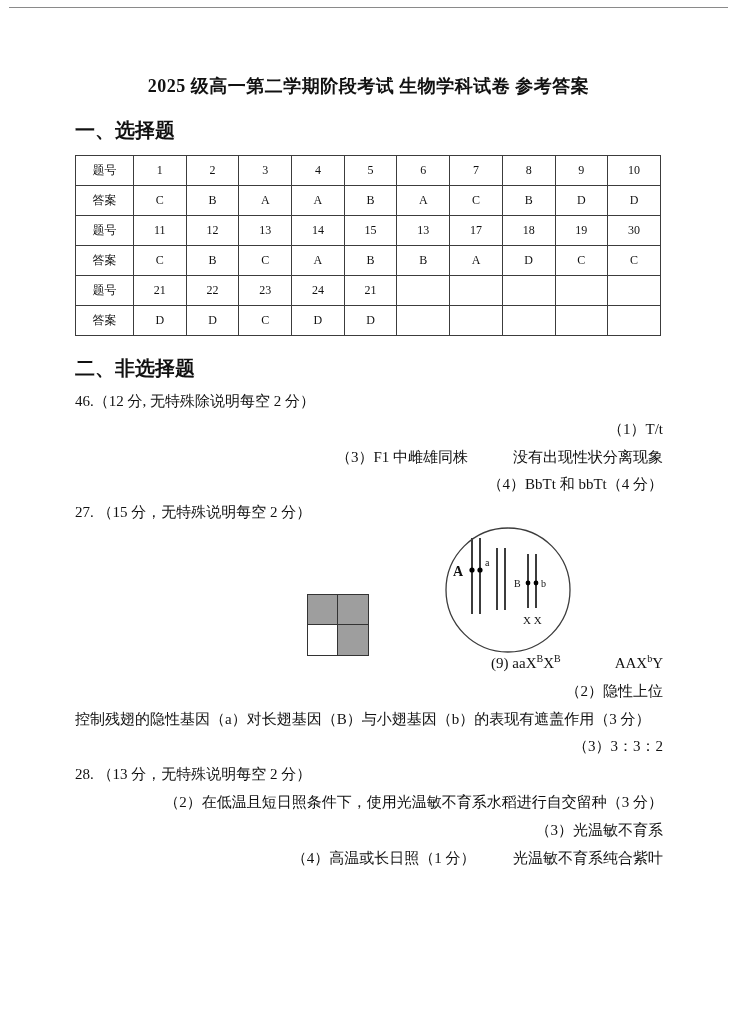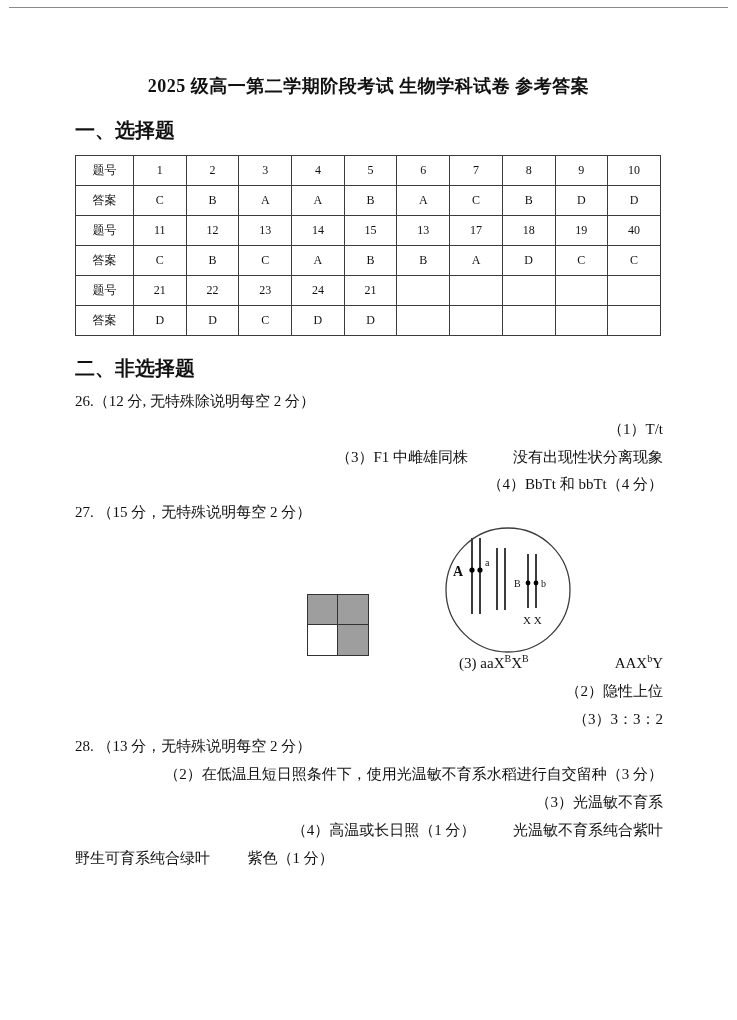--- a/index.html
+++ b/index.html
@@ -65,21 +65,21 @@
     display: grid;
     grid-template-columns: 1fr 1fr;
     grid-template-rows: 1fr 1fr;
   }
   .punnett span { display: block; border-right: 1px solid #333333; border-bottom: 1px solid #333333; }
   .punnett span:nth-child(2n) { border-right: none; }
   .punnett span:nth-child(n+3) { border-bottom: none; }
   .punnett span.filled { background: var(--punnett-fill, #9e9e9e); }
   .punnett span.empty { background: #ffffff; }
   sup { font-size: 10px; line-height: 0; }
-  .gap2 { margin-left: 86px; }
+  .gap2 { margin-left: 54px; }
   svg text { font-family: "Liberation Serif", "DejaVu Serif", serif; fill: #111111; }
 </style>
 </head>
 <body>
 
 <div class="page">
   <div class="top-rule"></div>
 
   <h1 class="title">2025 级高一第二学期阶段考试 生物学科试卷 参考答案</h1>
 
@@ -119,21 +119,21 @@
             <td class="label-cell">题号</td>
             <td>11</td>
             <td>12</td>
             <td>13</td>
             <td>14</td>
             <td>15</td>
             <td>13</td>
             <td>17</td>
             <td>18</td>
             <td>19</td>
-            <td>40</td>
+            <td>30</td>
           </tr>
           <tr>
             <td class="label-cell">答案</td>
             <td>C</td>
             <td>B</td>
             <td>C</td>
             <td>A</td>
             <td>B</td>
             <td>B</td>
             <td>A</td>
@@ -165,21 +165,21 @@
             <td></td>
             <td></td>
             <td></td>
             <td></td>
           </tr>
         </tbody>
     </table>
 
     <div class="sec-heading">二、非选择题</div>
 
-    <p class="line">26.（12 分, 无特殊除说明每空 2 分）</p>
+    <p class="line">46.（12 分, 无特殊除说明每空 2 分）</p>
     <p class="line indent">（1）T/t</p>
     <p class="line indent">（3）F1 中雌雄同株            没有出现性状分离现象</p>
     <p class="line indent">（4）BbTt 和 bbTt（4 分）</p>
 
     <p class="line">27. （15 分，无特殊说明每空 2 分）</p>
 
     <div class="fig-row">
       <div class="punnett">
         <span class="filled"></span>
         <span class="filled"></span>
@@ -204,23 +204,24 @@
           <circle cx="93" cy="57" r="2.4"></circle>
         </g>
         <text x="10" y="50" font-size="14" font-weight="bold">A</text>
         <text x="42" y="40" font-size="10">a</text>
         <text x="71" y="61" font-size="10">B</text>
         <text x="98" y="61" font-size="10">b</text>
         <text x="80" y="98" font-size="11">X X</text>
       </svg>
     </div>
 
-    <p class="line indent"><span>(3) aaX</span><sup>B</sup><span>X</span><sup>B</sup><span class="gap2">AAX</span><sup>b</sup><span>Y</span></p>
+    <p class="line indent"><span>(9) aaX</span><sup>B</sup><span>X</span><sup>B</sup><span class="gap2">AAX</span><sup>b</sup><span>Y</span></p>
 
     <p class="line indent">（2）隐性上位</p>
+    <p class="line tight">控制残翅的隐性基因（a）对长翅基因（B）与小翅基因（b）的表现有遮盖作用（3 分）</p>
     <p class="line indent">（3）3：3：2</p>
 
     <p class="line">28. （13 分，无特殊说明每空 2 分）</p>
     <p class="line indent">（2）在低温且短日照条件下，使用光温敏不育系水稻进行自交留种（3 分）</p>
     <p class="line indent">（3）光温敏不育系</p>
     <p class="line indent">（4）高温或长日照（1 分）          光温敏不育系纯合紫叶</p>
     <p class="line">野生可育系纯合绿叶          紫色（1 分）</p>
 
   </div>
 </div>

